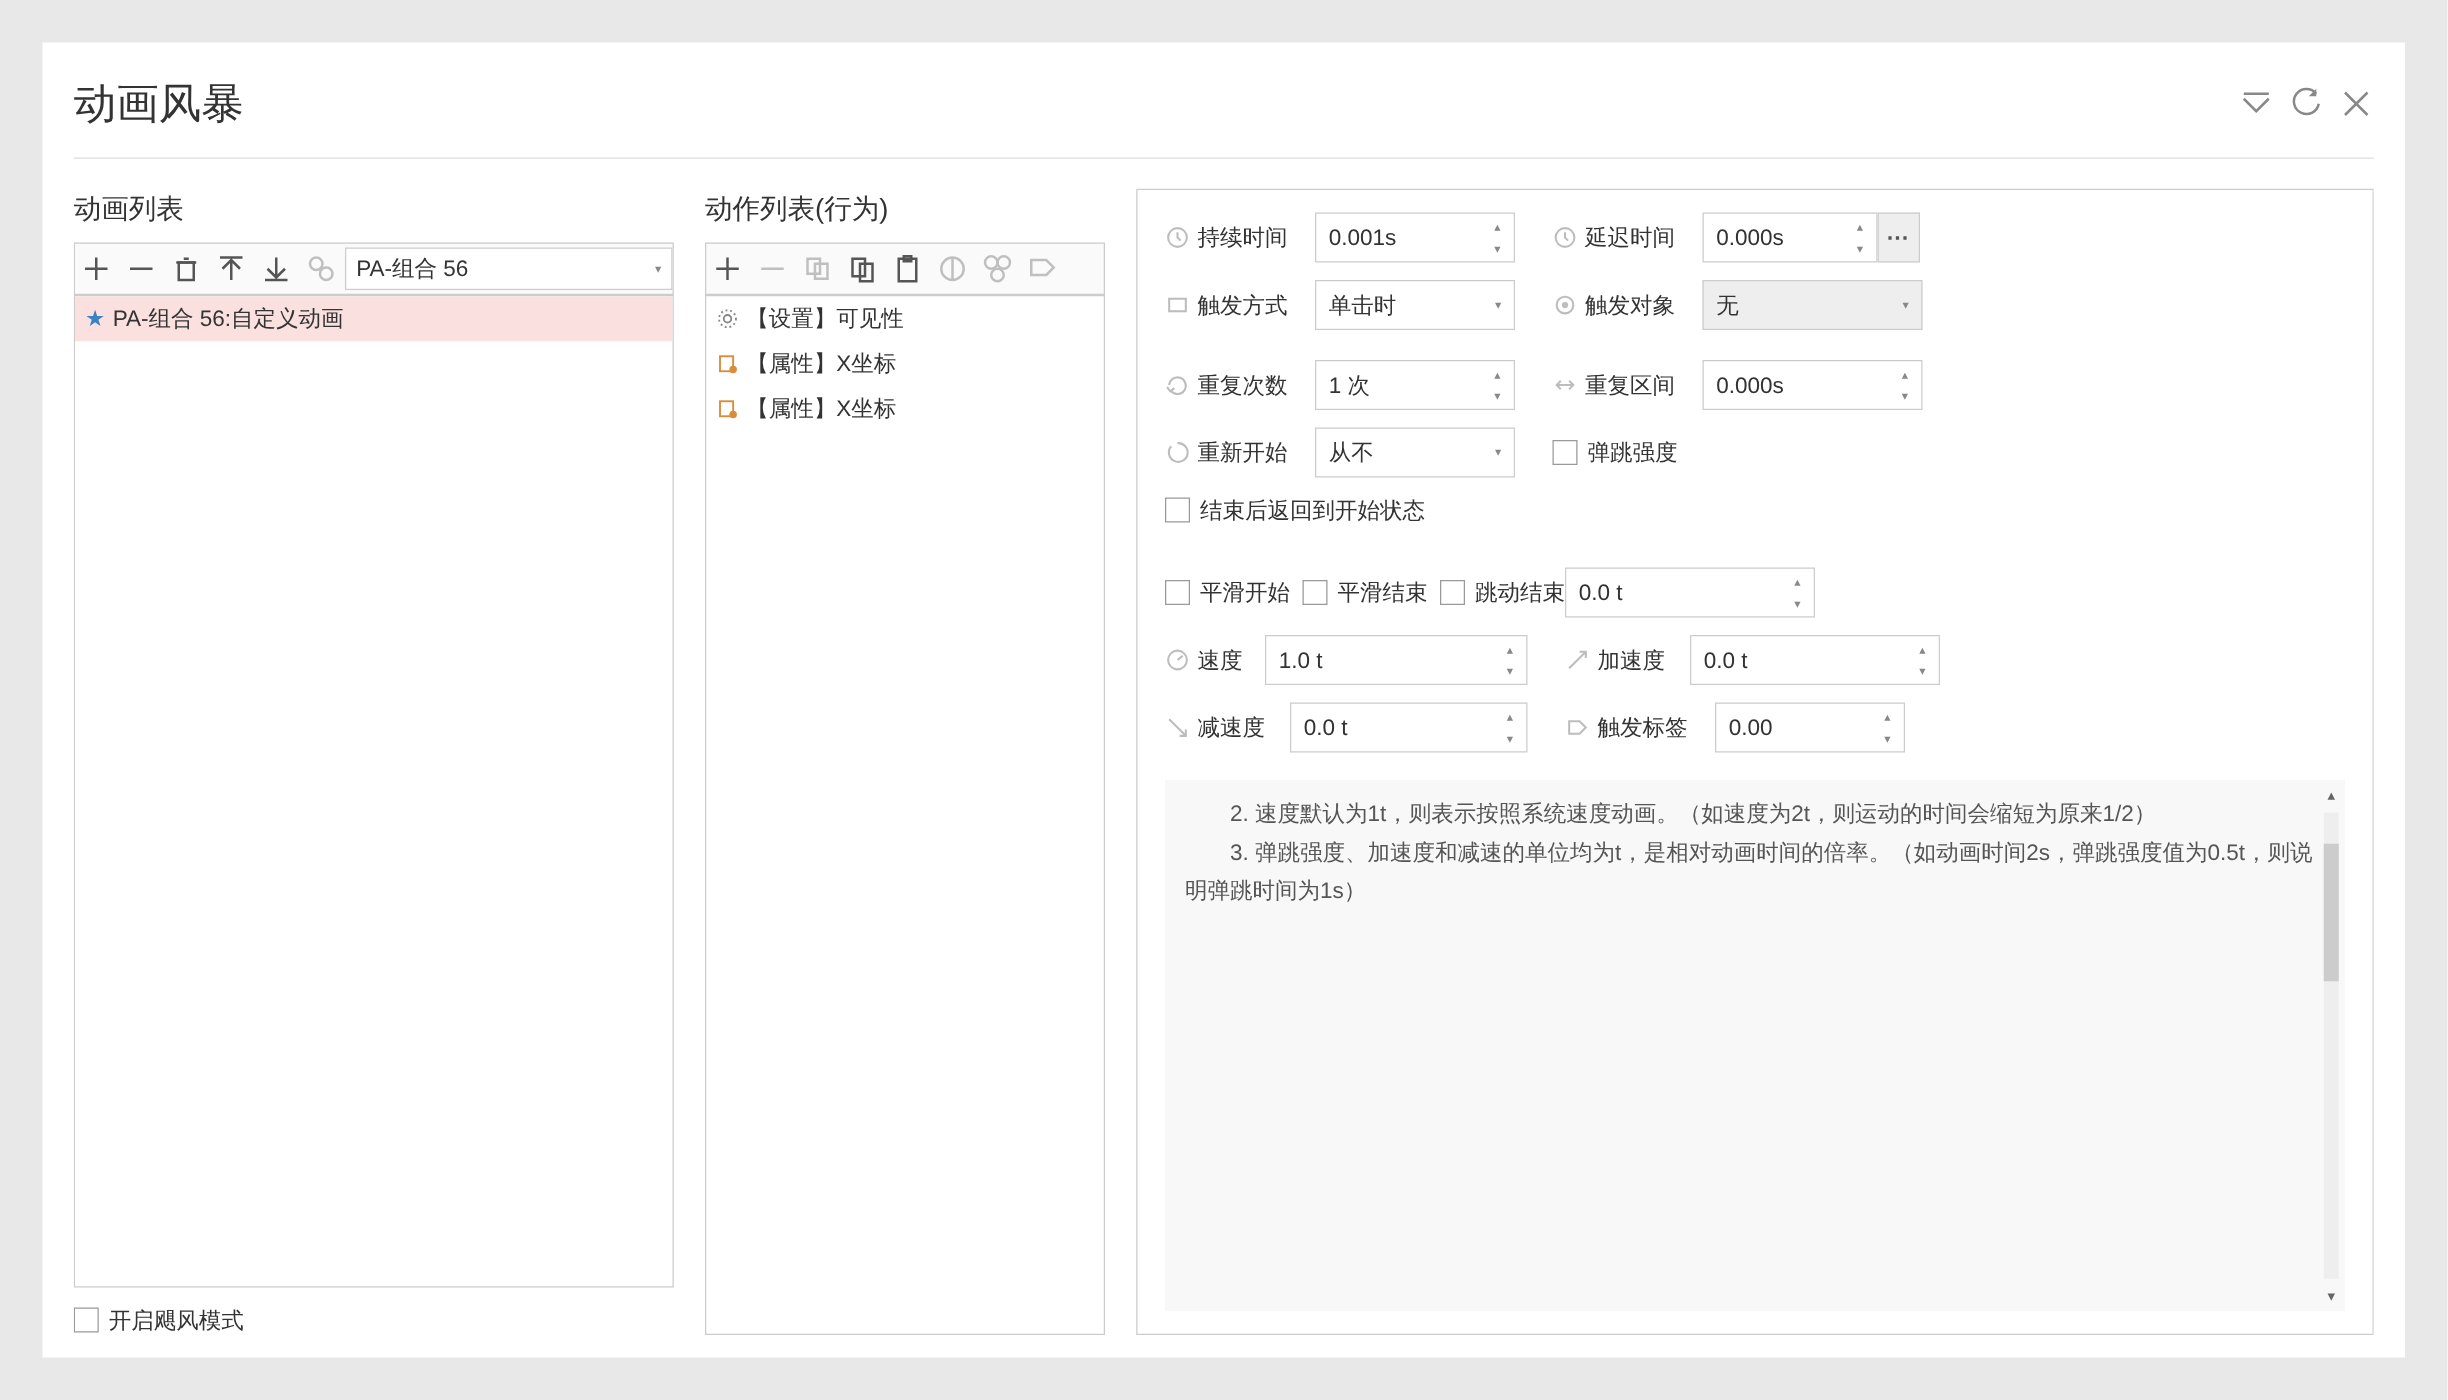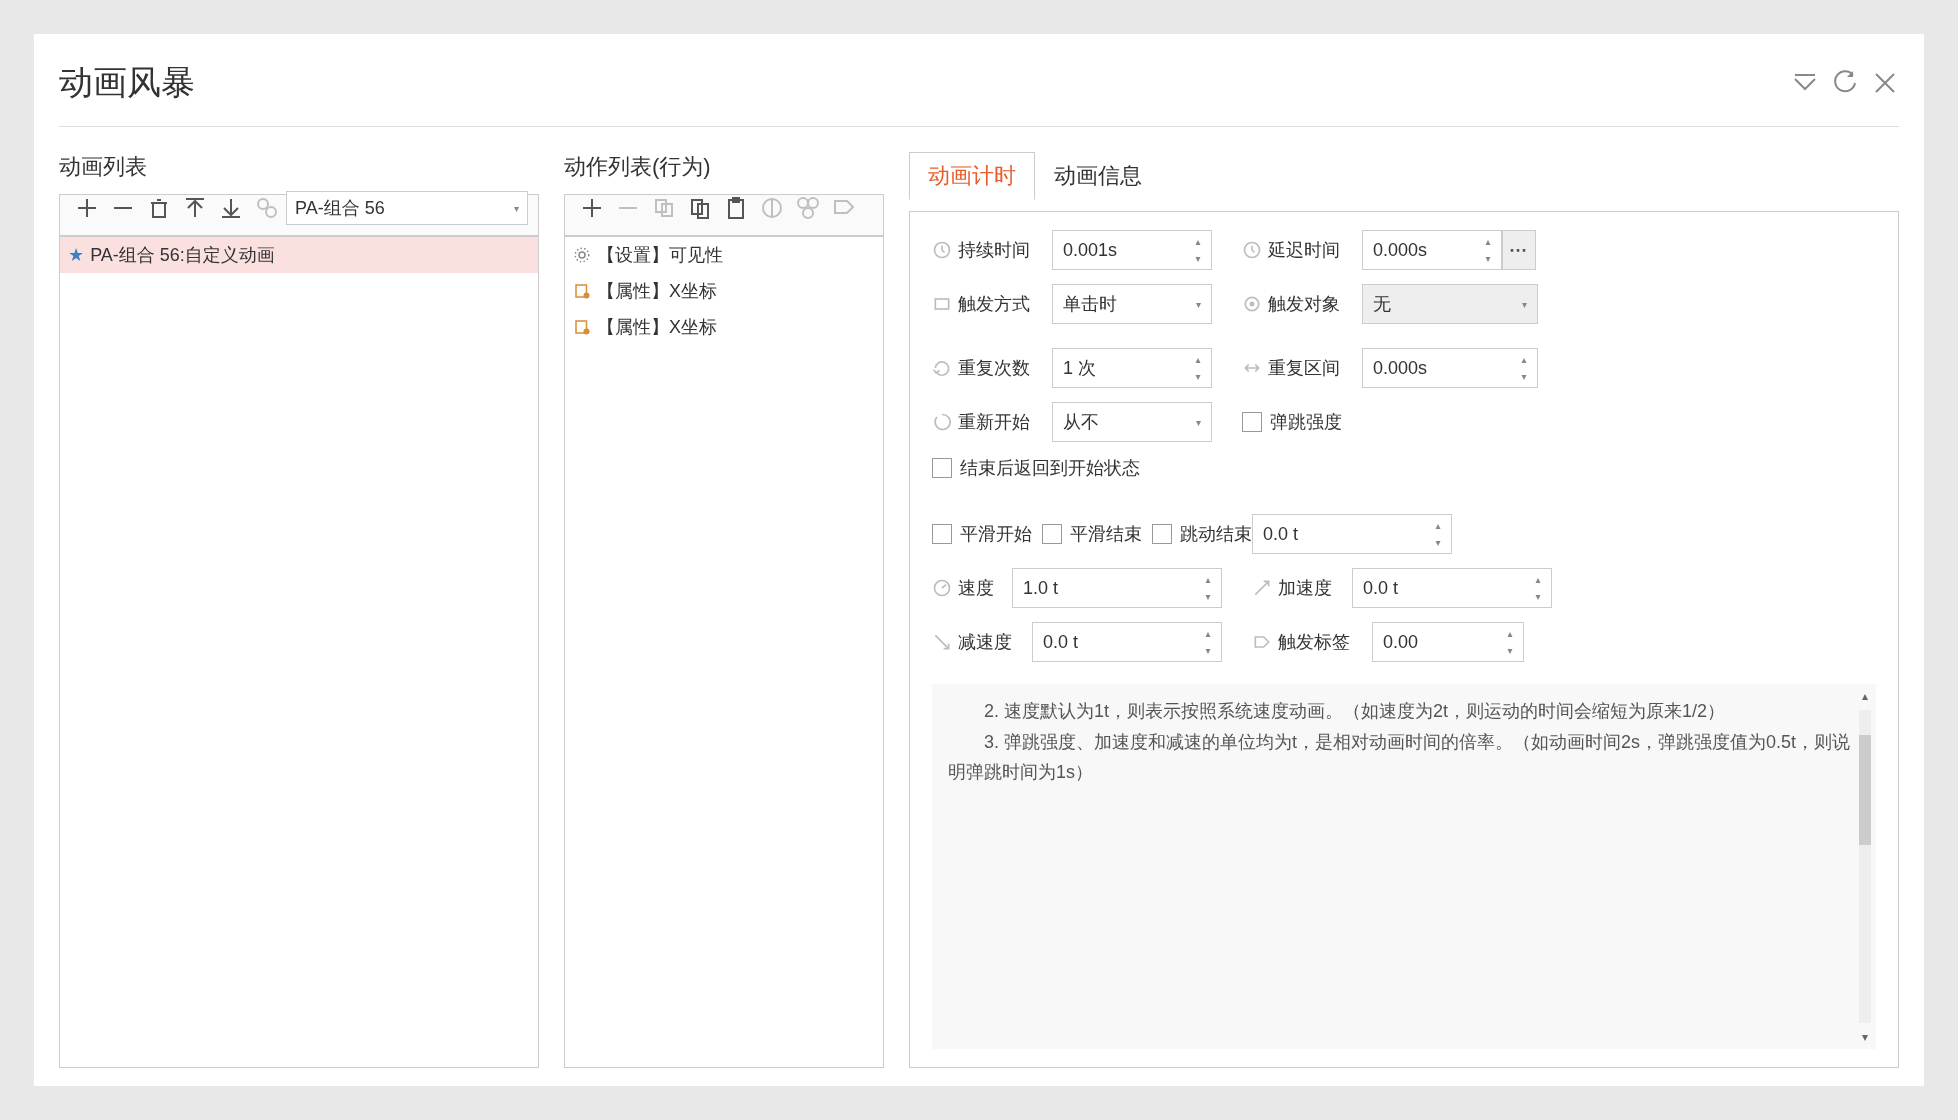--- a/index.html
+++ b/index.html
@@ -36,24 +36,24 @@
     flex: 1;
     padding-top: 25px;
     overflow: hidden;
   }
   .col-anim { width: 480px; display: flex; flex-direction: column; }
   .col-action { width: 320px; display: flex; flex-direction: column; }
   .col-right { flex: 1; display: flex; flex-direction: column; }
   .section-title { font-size: 22px; font-weight: 400; margin-bottom: 12px; }
   .toolbar {
     display: flex;
-    align-items: flex-end;
+    align-items: center;
     gap: 2px;
     border: 1px solid #ccc;
-    padding: 10px;
+    padding: 0;
     height: 42px;
     background: #fafafa;
   }
   .tool-btn {
     width: 34px; height: 34px;
     display: flex; align-items: center; justify-content: center;
     cursor: pointer;
   }
   .tool-btn.disabled { opacity: 0.35; cursor: default; }
   .tool-btn svg { width: 26px; height: 26px; stroke: #555; fill: none; stroke-width: 2; }
@@ -218,20 +218,24 @@
           <span>PA-组合 56</span>
           <span class="dropcaret">▾</span>
         </div>
       </div>
       <div class="listbox">
         <div class="list-item selected">
           <span class="star">★</span>
           <span>PA-组合 56:自定义动画</span>
         </div>
       </div>
+      <div class="chk footer-chk">
+        <div class="chkbox"></div>
+        <span>开启飓风模式</span>
+      </div>
     </div>
 
     <div class="col-action">
       <div class="section-title">动作列表(行为)</div>
       <div class="toolbar">
         <div class="tool-btn">
             <svg>
               <path d="M13 4 V22 M4 13 H22"></path>
             </svg>
           </div>
@@ -296,24 +300,20 @@
           <svg class="aicon" viewBox="0 0 24 24">
               <rect x="4" y="4" width="14" height="16" fill="none" stroke="#d98c3a" stroke-width="2"></rect>
               <circle cx="18" cy="18" r="4" fill="#d98c3a"></circle>
             </svg>
           <span>【属性】X坐标</span>
         </div>
       </div>
     </div>
 
     <div class="col-right">
-      <div class="tabs">
-        <div class="tab active">动画计时</div>
-        <div class="tab">动画信息</div>
-      </div>
       <div class="form-panel">
 
         <div class="form-row">
           <div class="lbl-grp">
               <svg class="icn" viewBox="0 0 24 24">
                 <circle cx="12" cy="12" r="9" fill="none" stroke="#888" stroke-width="2"></circle>
                 <path d="M12 7 V12 L15 15" stroke="#888" stroke-width="2" fill="none"></path>
               </svg>
               <span>持续时间</span>
             </div>

